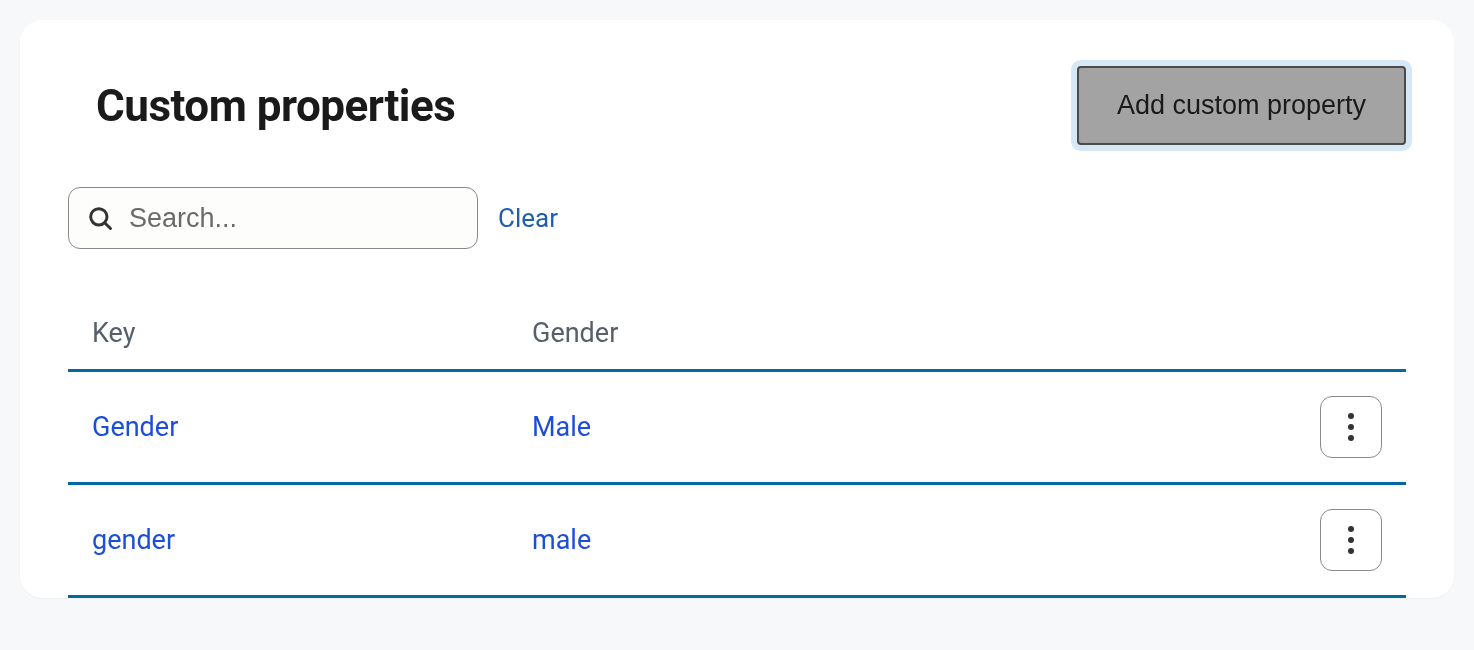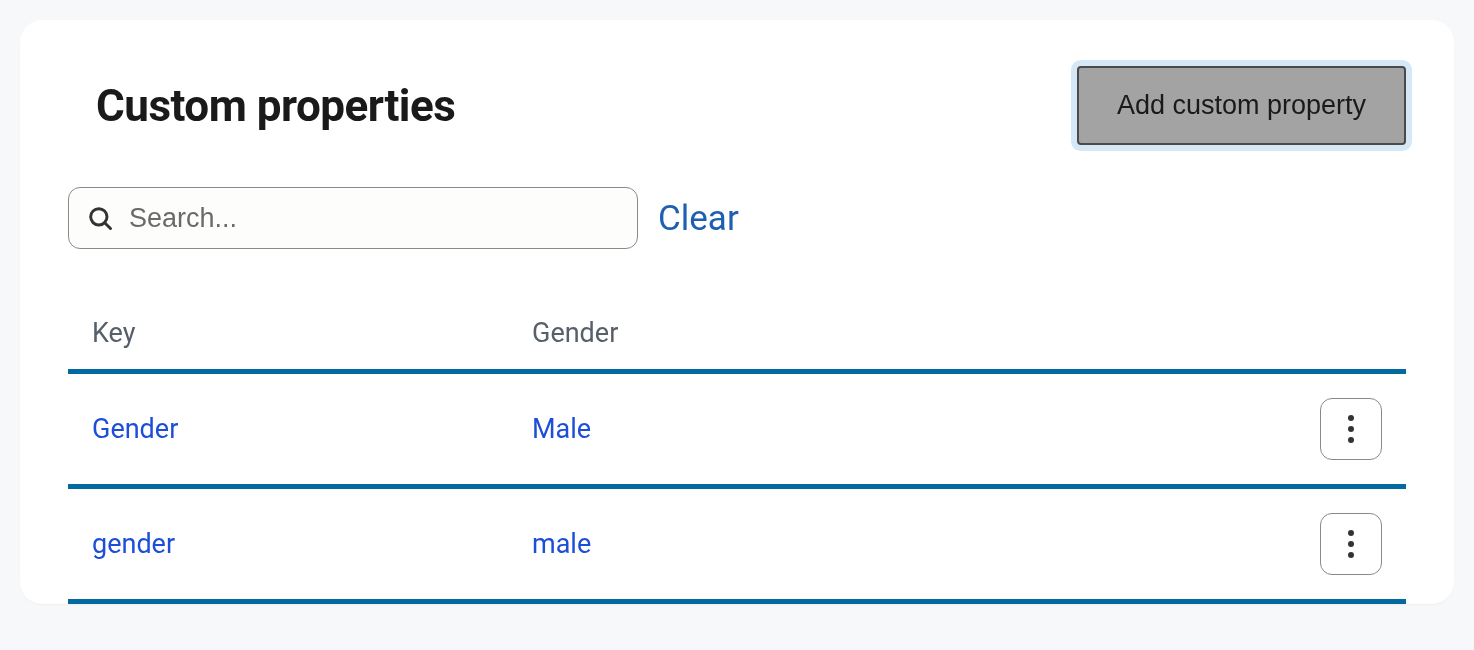--- a/index.html
+++ b/index.html
@@ -44,21 +44,21 @@
       box-shadow: 0 0 0 6px #d6e7f5;
     }
     .search-row {
       display: flex;
       align-items: center;
       gap: 20px;
       margin-bottom: 48px;
     }
     .search-wrap {
       position: relative;
-      width: 570px;
+      width: 410px;
     }
     .search-icon {
       position: absolute;
       left: 18px;
       top: 50%;
       transform: translateY(-50%);
       width: 28px;
       height: 28px;
       color: #333;
     }
@@ -69,32 +69,32 @@
       border-radius: 12px;
       padding: 0 18px 0 60px;
       font-size: 27px;
       color: #333;
       background: #fdfdfc;
     }
     .search-input::placeholder {
       color: #6a6a6a;
     }
     .clear-link {
-      font-size: 35px;
+      font-size: 26px;
       color: #1f5fb0;
       cursor: pointer;
       text-decoration: none;
     }
     .table {
       width: 100%;
     }
     .thead, .trow {
       display: flex;
       align-items: center;
-      border-bottom: 5px solid #0369a1;
+      border-bottom: 3px solid #0369a1;
     }
     .thead {
       padding: 20px 24px;
     }
     .trow {
       padding: 24px 24px;
     }
     .col-key {
       flex: 0 0 440px;
       font-size: 27px;

